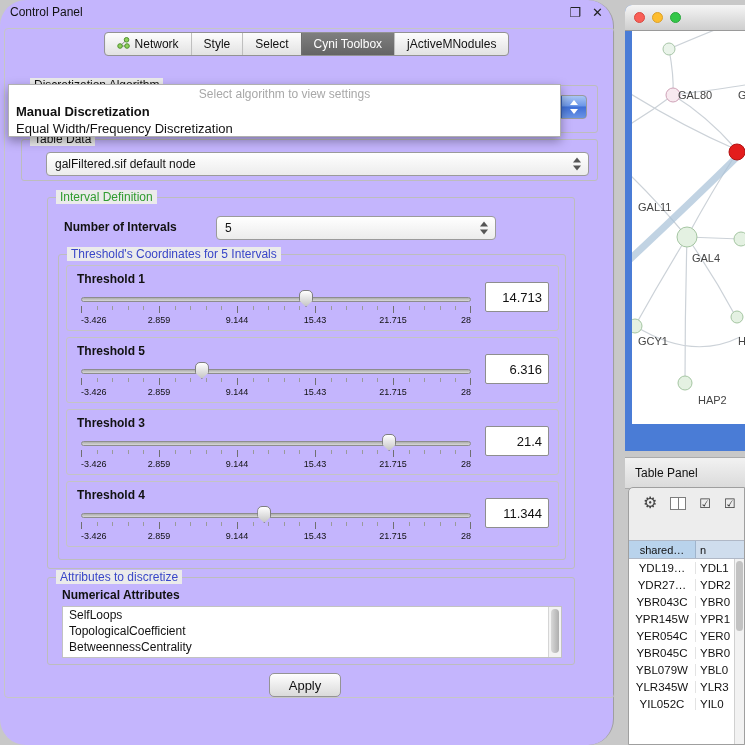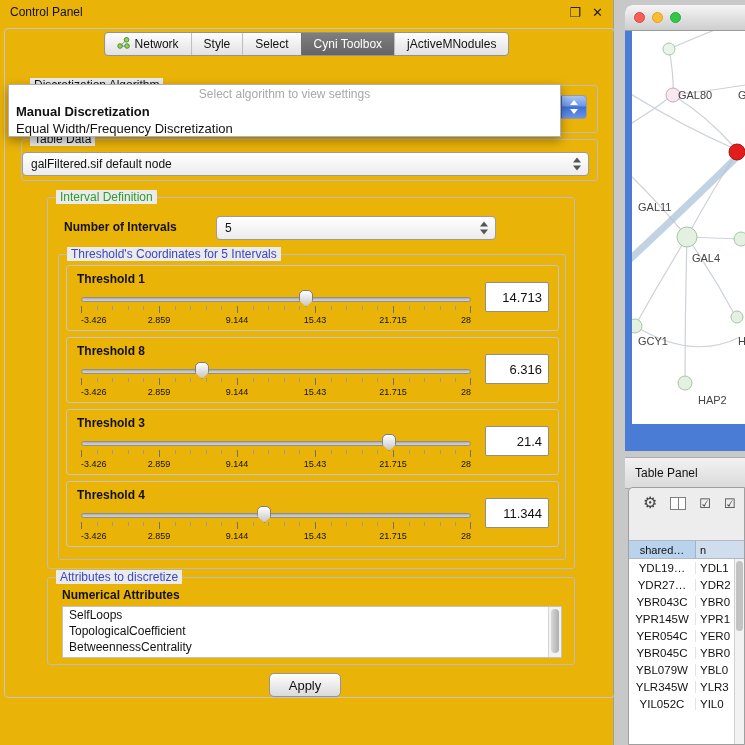--- a/index.html
+++ b/index.html
@@ -1,20 +1,20 @@
 <!DOCTYPE html>
 <html><head>
 <meta charset="utf-8">
 <style>
   *{margin:0;padding:0;box-sizing:border-box;}
   html,body{width:745px;height:745px;}
   body{position:relative;background:#c8c8c8;font-family:"Liberation Sans",sans-serif;overflow:hidden;color:#111;}
 
   
-  #control-panel{position:absolute;left:0;top:0;width:614px;height:745px;background:#eab308;border-right:1px solid #9f9f9f;}
+  #control-panel{position:absolute;left:0;top:0;width:614px;height:745px;background:#c4b5fd;border-right:1px solid #9f9f9f;border-radius:26px;}
   .titlebar{position:absolute;left:0;top:0;width:100%;height:24px;display:flex;align-items:center;padding:0 10px;font-size:12px;}
   .win-btns{margin-left:auto;display:flex;gap:11px;font-size:13px;color:#222;}
   .win-btns span{cursor:default;}
   .content-frame{position:absolute;left:4px;top:28px;width:611px;height:670px;border:1px solid #c6c6c6;border-radius:4px;}
 
   
   .seg{display:flex;align-items:stretch;border:1px solid #939393;border-radius:4px;overflow:hidden;background:linear-gradient(#fdfdfd,#e2e2e2);}
   .seg button{border:none;background:transparent;padding:4px 12px;font:12px "Liberation Sans",sans-serif;color:#111;border-left:1px solid #bdbdbd;display:flex;align-items:flex-start;gap:5px;cursor:default;white-space:nowrap;}
   .seg button:first-child{border-left:none;}
   .seg button.sel{background:linear-gradient(#7f7f7f,#646464);color:#fff;border-left-color:#6a6a6a;}
@@ -124,21 +124,21 @@
 
     <div class="group" id="algo-group" style="left:16px;top:56px;width:577px;height:48px;">
       <span class="gtitle">Discretization Algorithm</span>
       <div class="combo" style="left:8px;top:9px;right:10px;height:24px;">
         <span class="aqua"></span>
       </div>
     </div>
 
     <div class="group" style="left:16px;top:110px;width:577px;height:42px;">
       <span class="gtitle">Table Data</span>
-      <div class="combo" style="left:0;top:12px;right:8px;height:24px;">
+      <div class="combo" style="left:24px;top:12px;right:8px;height:24px;">
         <span>galFiltered.sif default node</span>
         <span class="stepper"></span>
       </div>
     </div>
 
     <div class="group" style="left:42px;top:168px;width:528px;height:372px;">
       <span class="gtitle green">Interval Definition</span>
 
       <span class="b" style="position:absolute;left:16px;top:22px;font-size:12px;">Number of Intervals</span>
       <div class="combo" style="left:168px;top:18px;width:280px;height:24px;">
@@ -163,21 +163,21 @@
               <span class="sl sl2">9.144</span>
               <span class="sl sl3">15.43</span>
               <span class="sl sl4">21.715</span>
               <span class="sl sl5">28</span>
             </div>
           </div>
           <div class="tvalue">14.713</div>
         </div>
 
         <div class="tbox" style="top:82px;">
-          <span class="tlabel b">Threshold 8</span>
+          <span class="tlabel b">Threshold 5</span>
           <div class="slider">
             <div class="track"></div>
             <div class="ticks-minor"></div>
             <div class="ticks-major"></div>
             <div class="tick-last"></div>
             <div class="thumb" style="left: calc(31% - 7px);"></div>
             <div class="slabels">
               <span class="sl sl0">-3.426</span>
               <span class="sl sl1">2.859</span>
               <span class="sl sl2">9.144</span>

